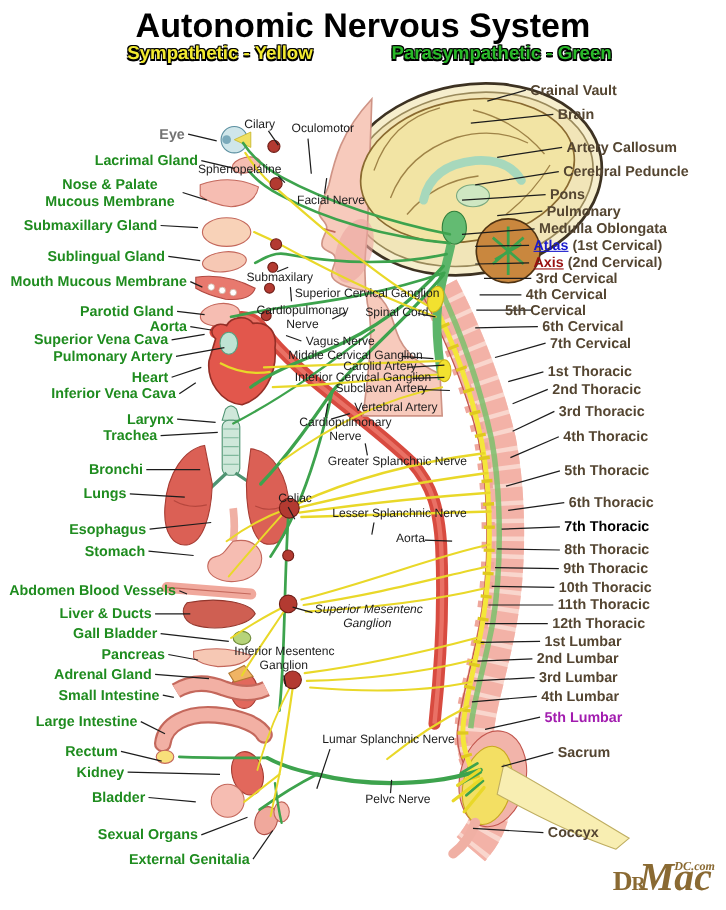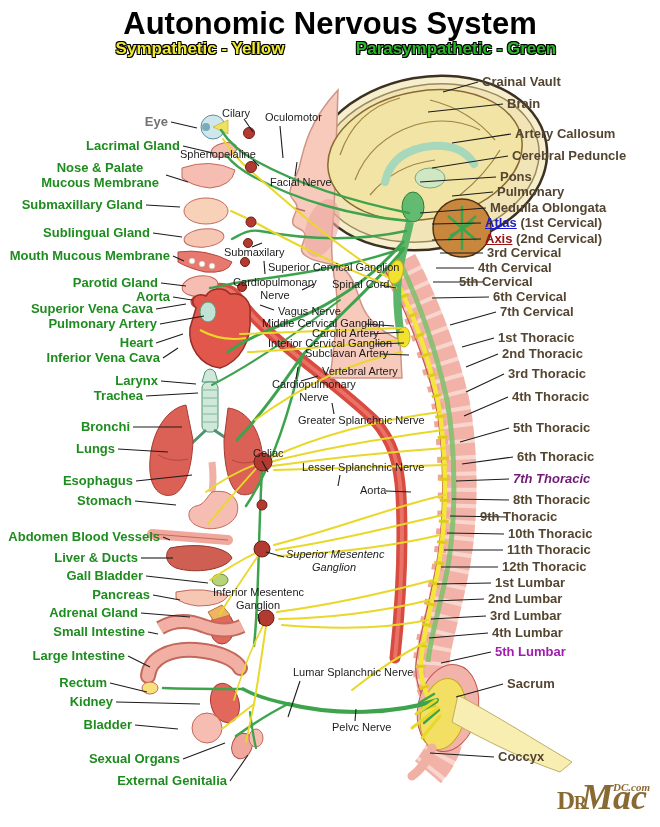--- a/index.html
+++ b/index.html
@@ -324,23 +324,23 @@
       <div class="lbl right" style="color: rgb(84, 69, 49); top: 260px; left: 478px;">4th Cervical</div>
       <div class="lbl right" style="color: rgb(84, 69, 49); top: 274px; left: 459px;">5th Cervical</div>
       <div class="lbl right" style="color: rgb(84, 69, 49); top: 289px; left: 493px;">6th Cervical</div>
       <div class="lbl right" style="color: rgb(84, 69, 49); top: 304px; left: 500px;">7th Cervical</div>
       <div class="lbl right" style="color: rgb(84, 69, 49); top: 330px; left: 498px;">1st Thoracic</div>
       <div class="lbl right" style="color: rgb(84, 69, 49); top: 346px; left: 502px;">2nd Thoracic</div>
       <div class="lbl right" style="color: rgb(84, 69, 49); top: 366px; left: 508px;">3rd Thoracic</div>
       <div class="lbl right" style="color: rgb(84, 69, 49); top: 389px; left: 512px;">4th Thoracic</div>
       <div class="lbl right" style="color: rgb(84, 69, 49); top: 420px; left: 513px;">5th Thoracic</div>
       <div class="lbl right" style="color: rgb(84, 69, 49); top: 449px; left: 517px;">6th Thoracic</div>
-      <div class="lbl right" style="color: #701a75; top: 471px; left: 513px; font-style: italic;">7th Thoracic</div>
+      <div class="lbl right" style="color: #000000; top: 471px; left: 513px;">7th Thoracic</div>
       <div class="lbl right" style="color: rgb(84, 69, 49); top: 492px; left: 513px;">8th Thoracic</div>
-      <div class="lbl right" style="color: rgb(84, 69, 49); top: 509px; left: 480px;">9th Thoracic</div>
+      <div class="lbl right" style="color: rgb(84, 69, 49); top: 509px; left: 512px;">9th Thoracic</div>
       <div class="lbl right" style="color: rgb(84, 69, 49); top: 526px; left: 508px;">10th Thoracic</div>
       <div class="lbl right" style="color: rgb(84, 69, 49); top: 542px; left: 507px;">11th Thoracic</div>
       <div class="lbl right" style="color: rgb(84, 69, 49); top: 559px; left: 502px;">12th Thoracic</div>
       <div class="lbl right" style="color: rgb(84, 69, 49); top: 575px; left: 495px;">1st Lumbar</div>
       <div class="lbl right" style="color: rgb(84, 69, 49); top: 591px; left: 488px;">2nd Lumbar</div>
       <div class="lbl right" style="color: rgb(84, 69, 49); top: 608px; left: 490px;">3rd Lumbar</div>
       <div class="lbl right" style="color: rgb(84, 69, 49); top: 625px; left: 492px;">4th Lumbar</div>
       <div class="lbl right" style="color: #a21caf; top: 644px; left: 495px;">5th Lumbar</div>
       <div class="lbl right" style="color: rgb(84, 69, 49); top: 676px; left: 507px;">Sacrum</div>
       <div class="lbl right" style="color: rgb(84, 69, 49); top: 749px; left: 498px;">Coccyx</div>

